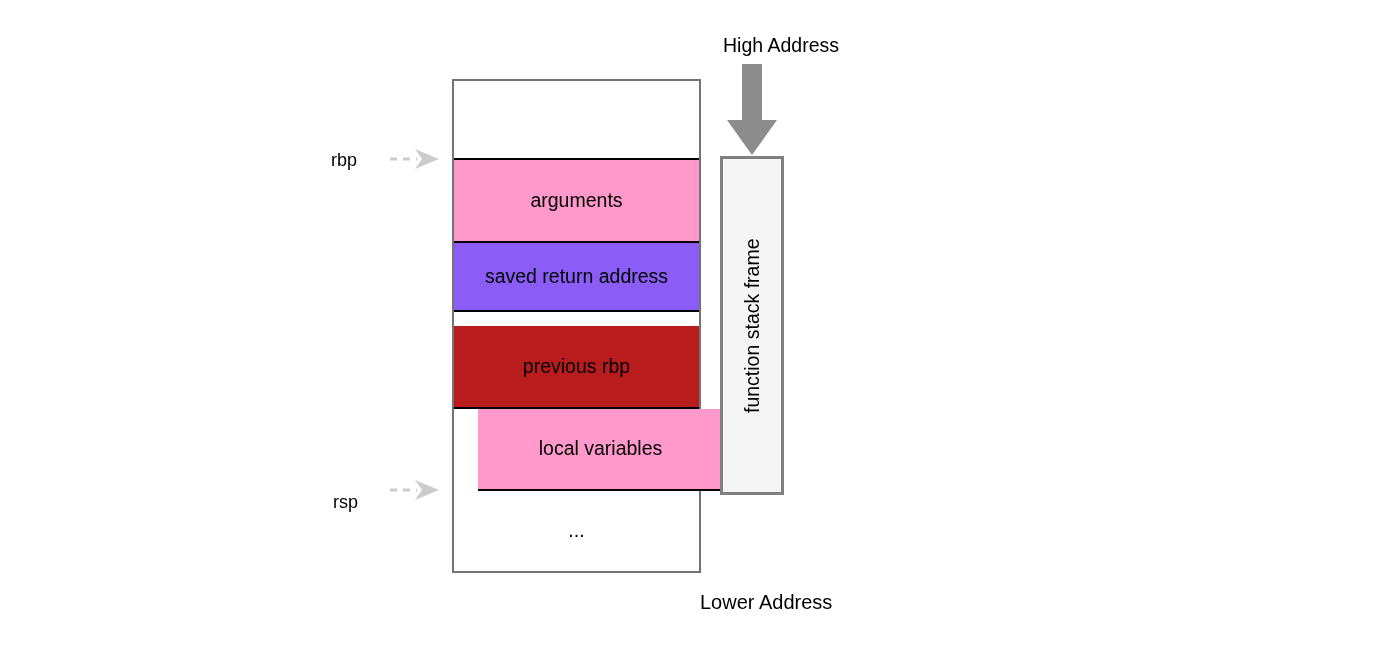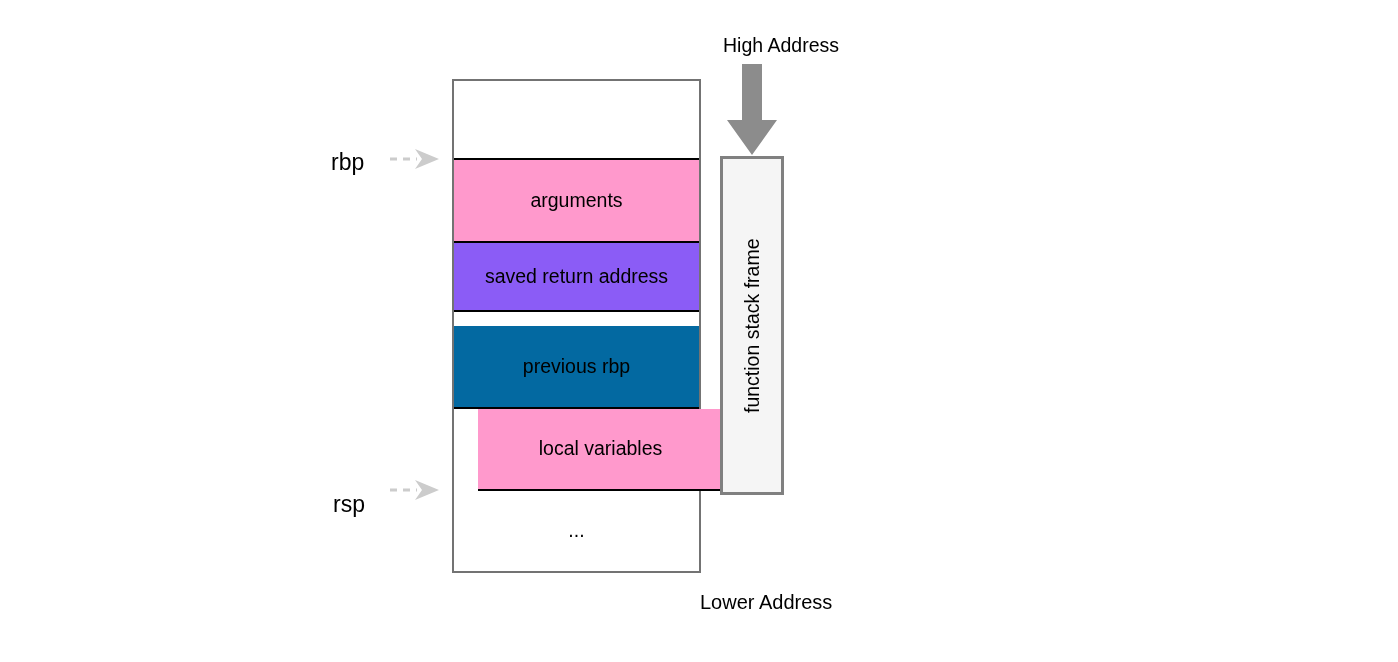--- a/index.html
+++ b/index.html
@@ -58,40 +58,40 @@
   }
   .cell-saved-return {
     top: 162px;
     height: 69px;
     background: #8b5cf6;
     border-bottom: 2px solid #000000;
   }
   .cell-previous-rbp {
     top: 245px;
     height: 83px;
-    background: #0369a1;
+    background: #b91c1c;
     border-bottom: 2px solid #000000;
   }
   .cell-local-vars {
     top: 328px;
     height: 82px;
     background: #ff99cc;
     border-bottom: 2px solid #000000;
     margin-left: 24px;
   }
   .cell-bottom-ellipsis {
     top: 410px;
     height: 80px;
     background: #ffffff;
   }
 
   
   .pointer-label {
     position: absolute;
-    font-size: 23px;
+    font-size: 18px;
     color: #000000;
     line-height: 1;
     white-space: nowrap;
   }
   #rbp-label { left: 331px; top: 151px; }
   #rsp-label { left: 333px; top: 493px; }
 
   .pointer-arrow {
     position: absolute;
     width: 56px;

